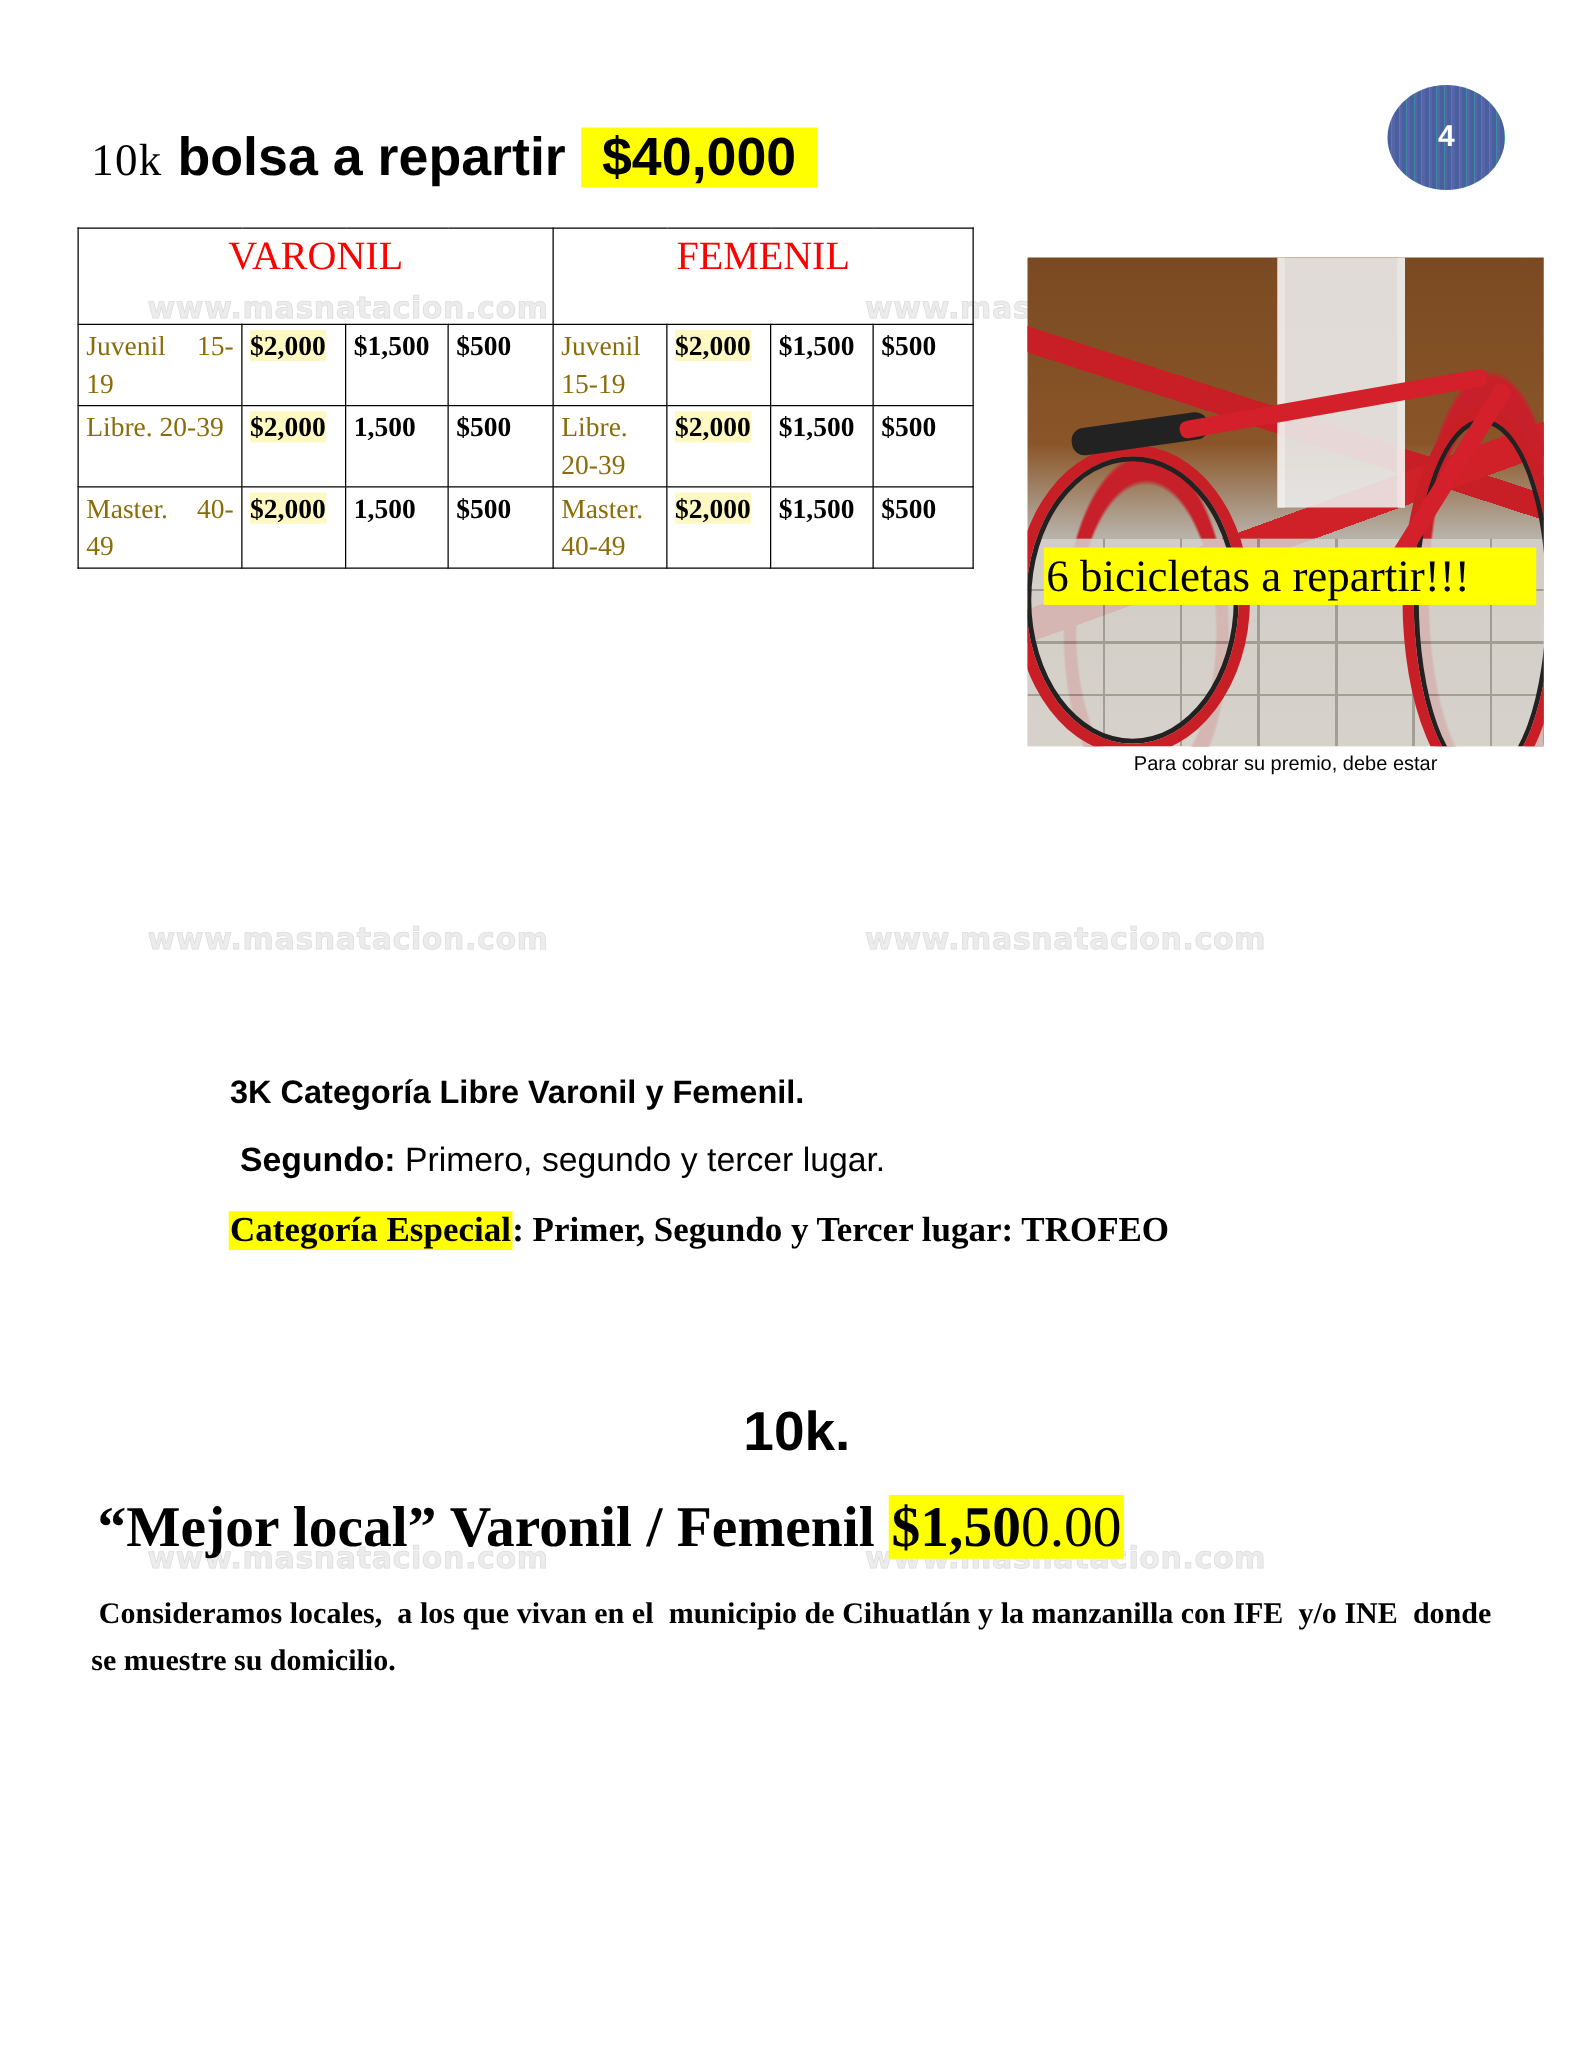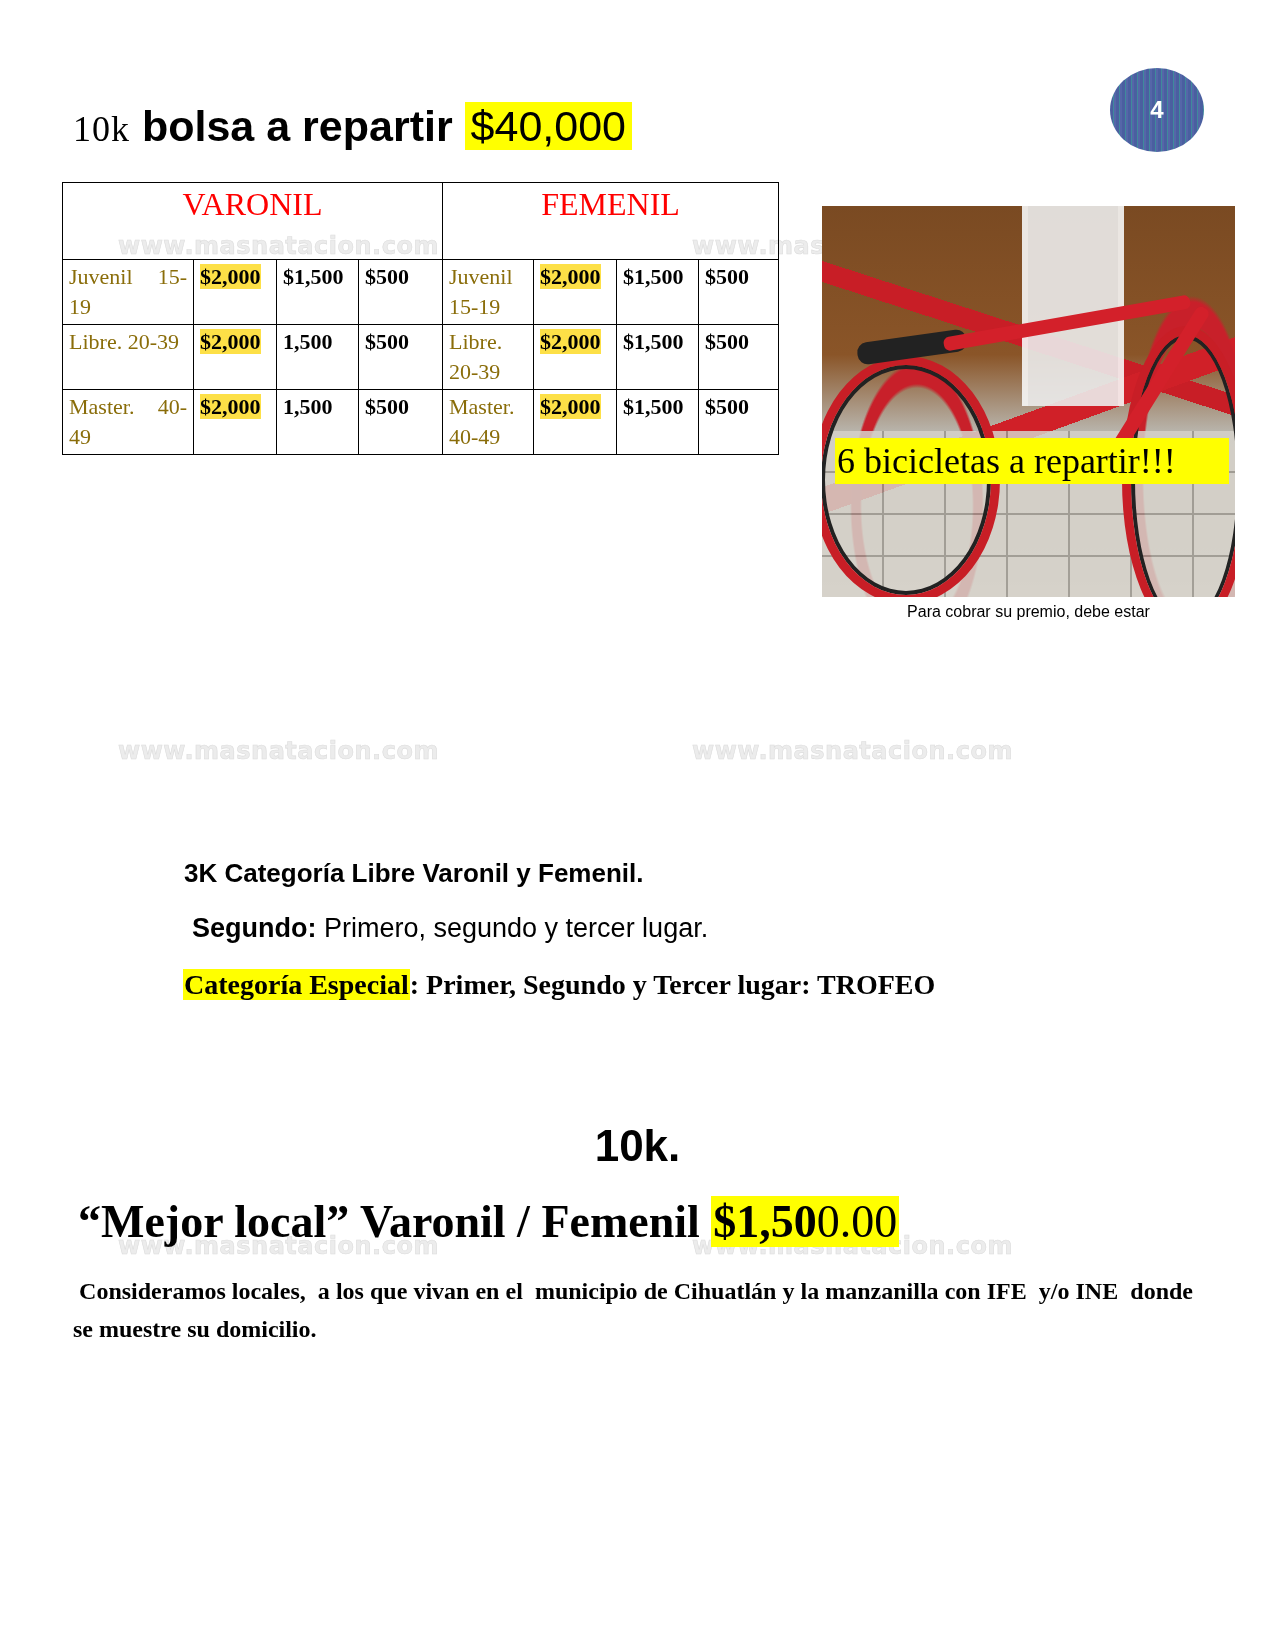--- a/index.html
+++ b/index.html
@@ -14,21 +14,21 @@
     border-radius: 50%;
     background: repeating-linear-gradient(90deg, #4a5fa0 0 3px, #3f8a9c 3px 4px, #5566a8 4px 6px);
     display: flex; align-items: center; justify-content: center;
     color: #ffffff; font-weight: bold; font-size: 24px;
   }
 
   
   .title { left: 73px; top: 98px; font-size: 43px; white-space: nowrap; line-height: 56px; }
   .title .pre { font-family: "Liberation Serif", serif; font-weight: normal; font-size: 36px; letter-spacing: 1px; }
   .title .main { font-family: "Liberation Sans", sans-serif; font-weight: bold; }
-  .title .amt { font-family: "Liberation Sans", sans-serif; font-weight: normal; padding: 0 6px; }
+  .title .amt { font-family: "Liberation Sans", sans-serif; font-weight: bold; padding: 0 17px; }
 
   
   table.prizes {
     left: 62px; top: 182px; width: 716px;
     border-collapse: collapse;
     font-family: "Liberation Serif", "DejaVu Serif", serif;
     table-layout: fixed;
   }
   table.prizes td, table.prizes th {
     border: 1.5px solid #000;
@@ -40,21 +40,21 @@
   }
   table.prizes th.group {
     color: #ff0000; font-weight: normal; font-size: 32px;
     text-align: center; height: 68px; vertical-align: top; padding-top: 6px;
   }
   .hdr-blue { color: #1a3a80; }
   .hdr-olive { color: #8a6d0a; }
   .cat { color: #8a6d0a; }
   .cat.just { text-align: justify; text-align-last: left; }
   .money { font-weight: bold; color: #000; }
-  .money.first span { background: #fde047; }
+  .money.first span { background: #fef9c3; }
 
   
   .wm {
     font-family: "DejaVu Sans", sans-serif; font-weight: bold; font-size: 24px;
     color: #ececec; letter-spacing: 0.5px; white-space: nowrap;
     -webkit-text-stroke: 0.6px #dcdcdc;
   }
 
   
   .photo {

